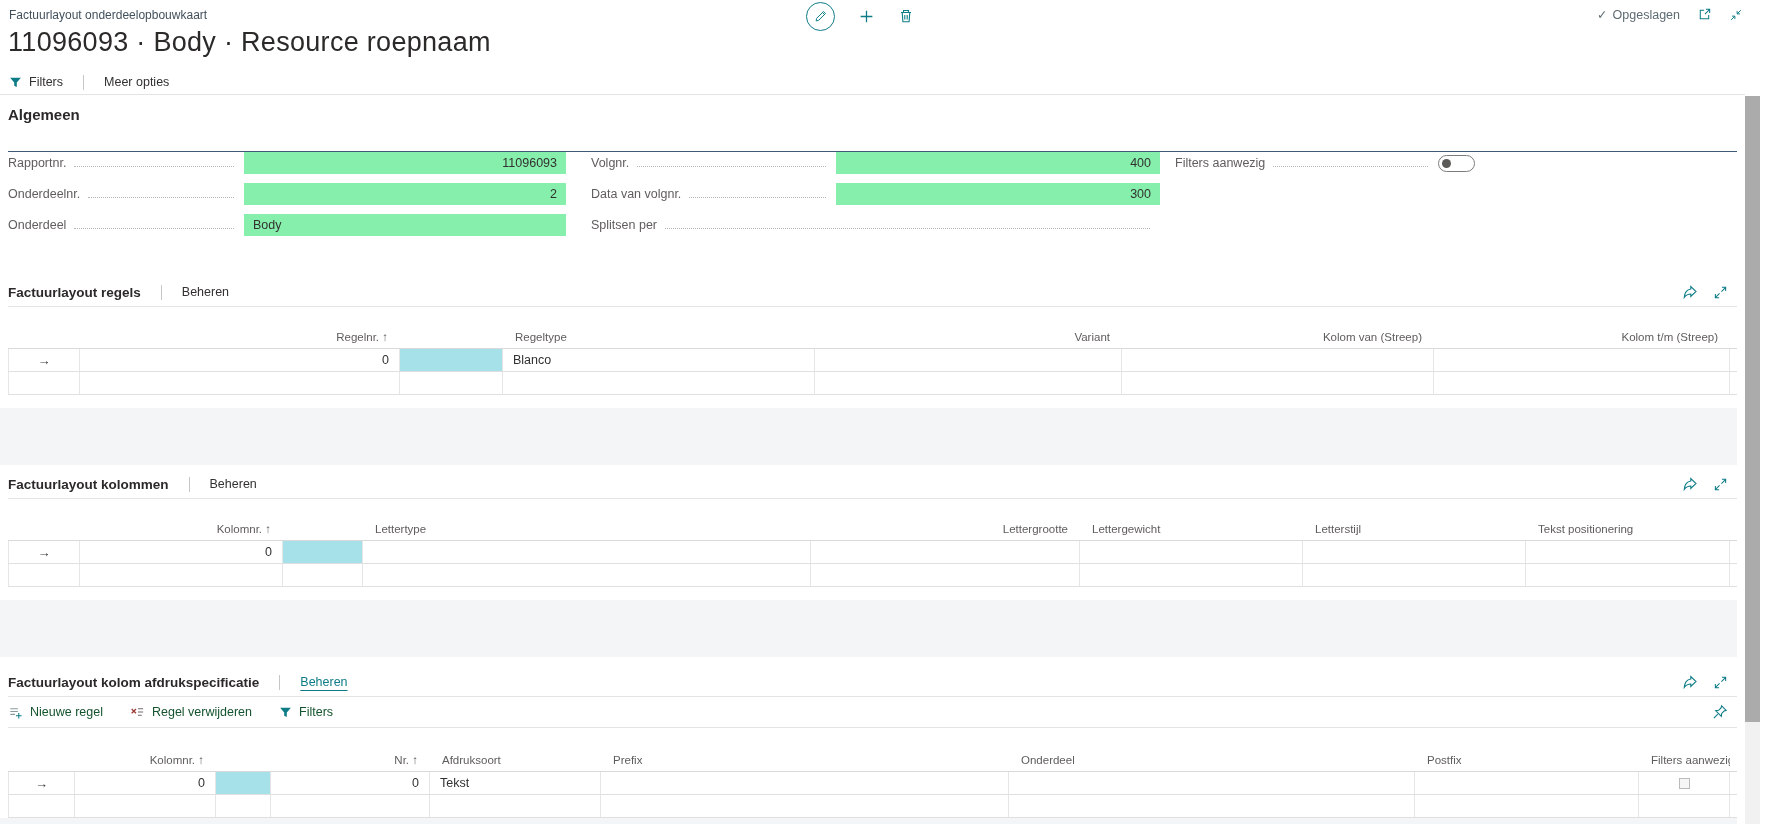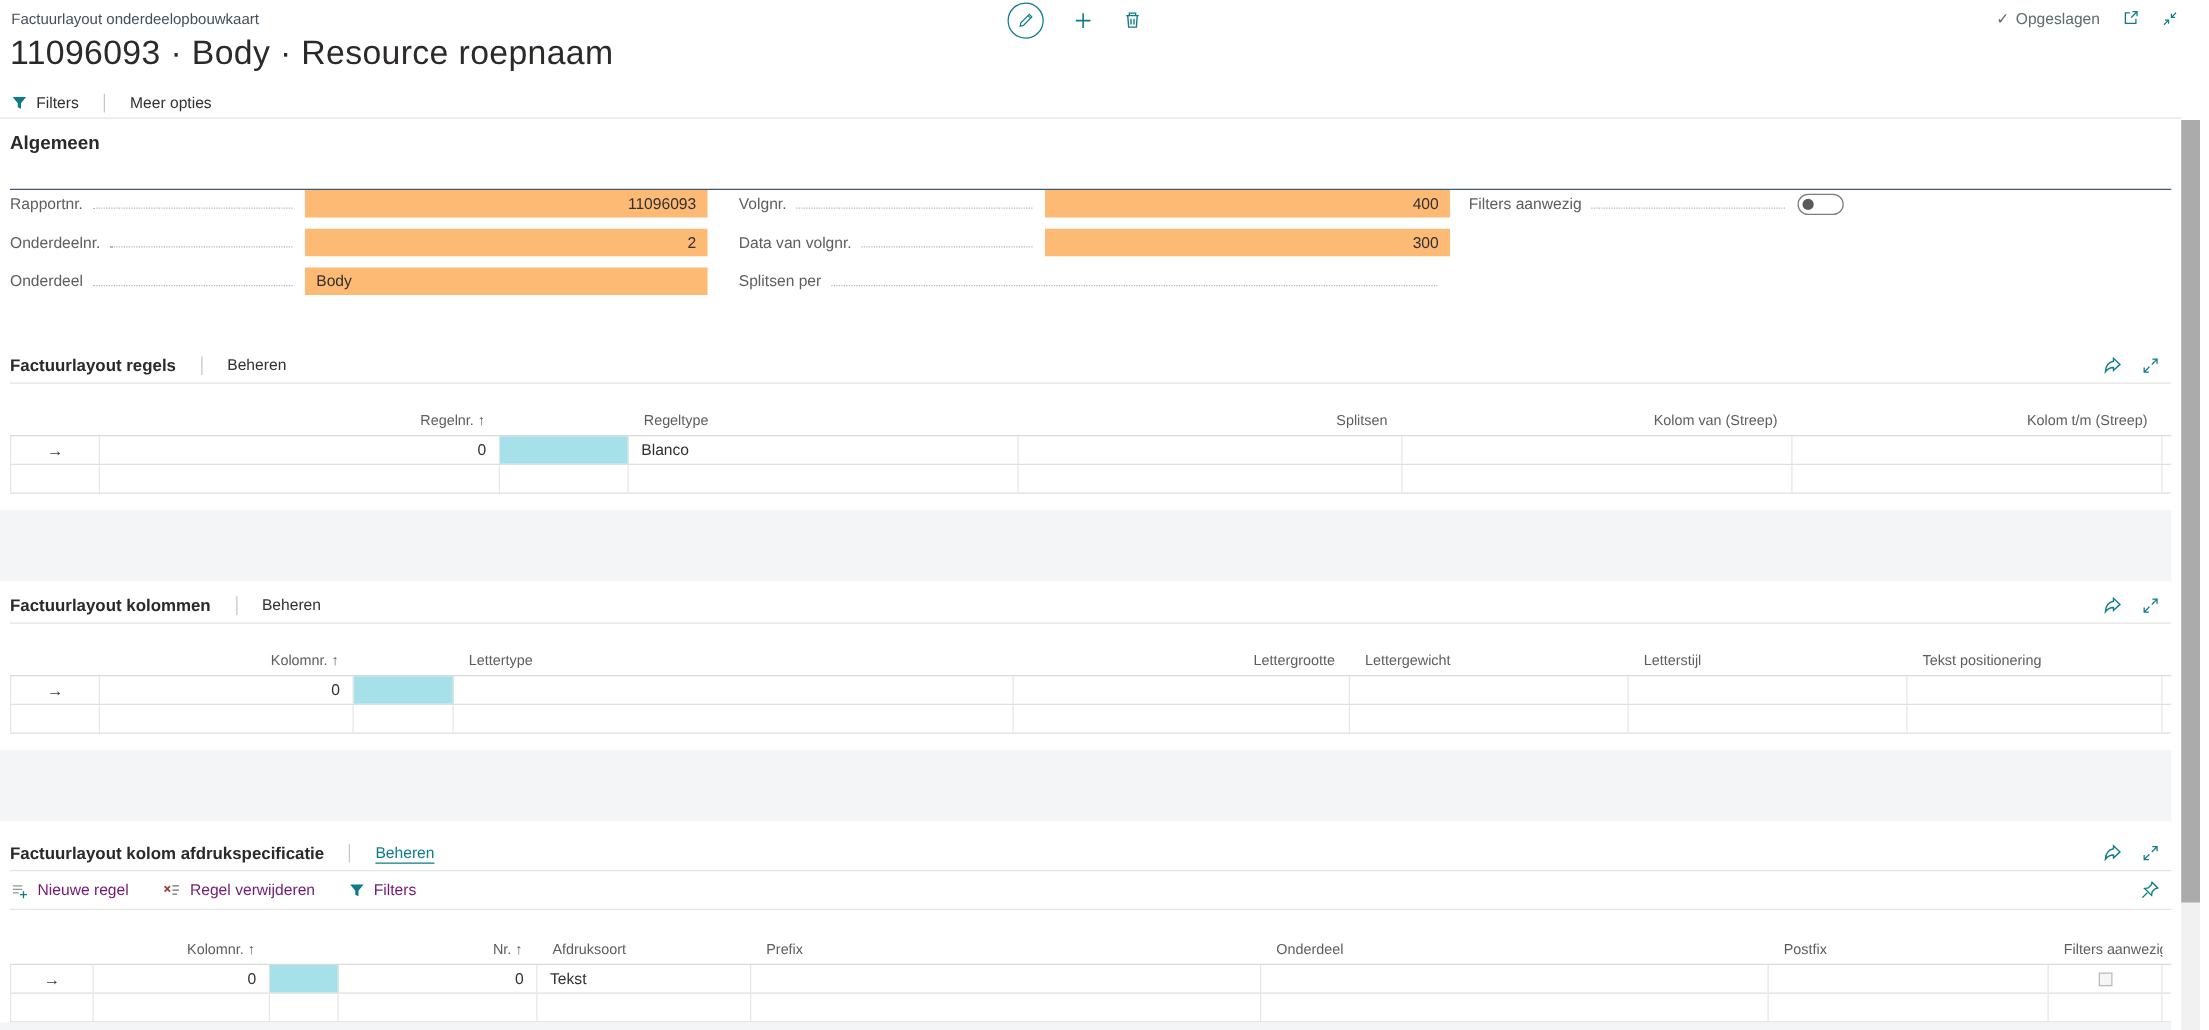--- a/index.html
+++ b/index.html
@@ -37,21 +37,21 @@
   .alg-caption{font-size:15px;font-weight:700;color:#2b2a29;
                padding-bottom:28px;border-bottom:1px solid #3f5b73;}
   .fields{position:relative;height:155px;}
   .fcol{position:absolute;top:0;}
   .fcol1{left:0;width:558px;}
   .fcol2{left:583px;width:569px;}
   .fcol3{left:1167px;width:300px;}
   .frow{display:flex;align-items:center;height:22px;margin-bottom:9px;}
   .flabel{color:#605e5c;white-space:nowrap;}
   .leader{flex:1;border-bottom:1px dotted #b8b6b4;height:1px;margin:0 10px 0 8px;transform:translateY(3px);}
-  .fbox{height:22px;background:#fdba74;display:flex;align-items:center;box-sizing:border-box;flex:0 0 auto;}
+  .fbox{height:22px;background:#86efac;display:flex;align-items:center;box-sizing:border-box;flex:0 0 auto;}
   .fbox.num{justify-content:flex-end;padding-right:9px;}
   .fbox.txt{justify-content:flex-start;padding-left:9px;}
   .w1{width:322px;} .w2{width:324px;}
   .toggle{width:37px;height:17px;border:1px solid #7e7c7a;border-radius:9px;position:relative;
           background:#fff;box-sizing:border-box;flex:0 0 auto;}
   .knob{position:absolute;left:3px;top:3px;width:9px;height:9px;background:#5c5a58;border-radius:50%;}
 
   
   .thead{display:grid;align-items:end;color:#5f5d5b;font-size:11.5px;padding-bottom:5px;}
   .th{padding:0 12px;white-space:nowrap;overflow:hidden;}
@@ -69,21 +69,21 @@
   .g3{grid-template-columns:67px 141px 55px 159px 171px 408px 406px 224px 91px;}
   .filler{background:#f4f5f7;margin-left:-8px;width:1737px;}
 
   .sec-regels{top:278px;}
   .sec-kolommen{top:470px;}
   .sec-afdruk{top:668px;}
   .mt-table{margin-top:24px;}
 
   
   .action-bar{display:flex;align-items:center;height:30px;border-bottom:1px solid #e6e4e2;gap:27px;}
-  .ab-item{display:flex;align-items:center;gap:7px;color:#701a75;cursor:pointer;}
+  .ab-item{display:flex;align-items:center;gap:7px;color:#14532d;cursor:pointer;}
   .ab-pin{margin-left:auto;padding-right:9px;}
 
   .cbx{width:11px;height:11px;border:1px solid #bdbbb9;background:#f6f6f6;box-sizing:border-box;}
 
   
   .scrollbar{position:absolute;right:7px;top:96px;width:15px;height:728px;background:#f1f1f1;}
   .thumb{position:absolute;top:0;left:0;width:15px;height:86%;background:#ababab;}
 </style>
 </head>
 <body>
@@ -220,21 +220,21 @@
           </svg>
         </span>
       </span>
     </div>
 
     <div class="thead g1 mt-table">
       <span class="th"></span>
       <span class="th r">Regelnr. ↑</span>
       <span class="th"></span>
       <span class="th">Regeltype</span>
-      <span class="th r">Splitsen</span>
+      <span class="th r">Variant</span>
       <span class="th r">Kolom van (Streep)</span>
       <span class="th r">Kolom t/m (Streep)</span>
     </div>
     <div class="tbody">
       <div class="trow g1">
         <span class="td first">→</span>
         <span class="td r">0</span>
         <span class="td sel"></span>
         <span class="td">Blanco</span>
         <span class="td"></span>

